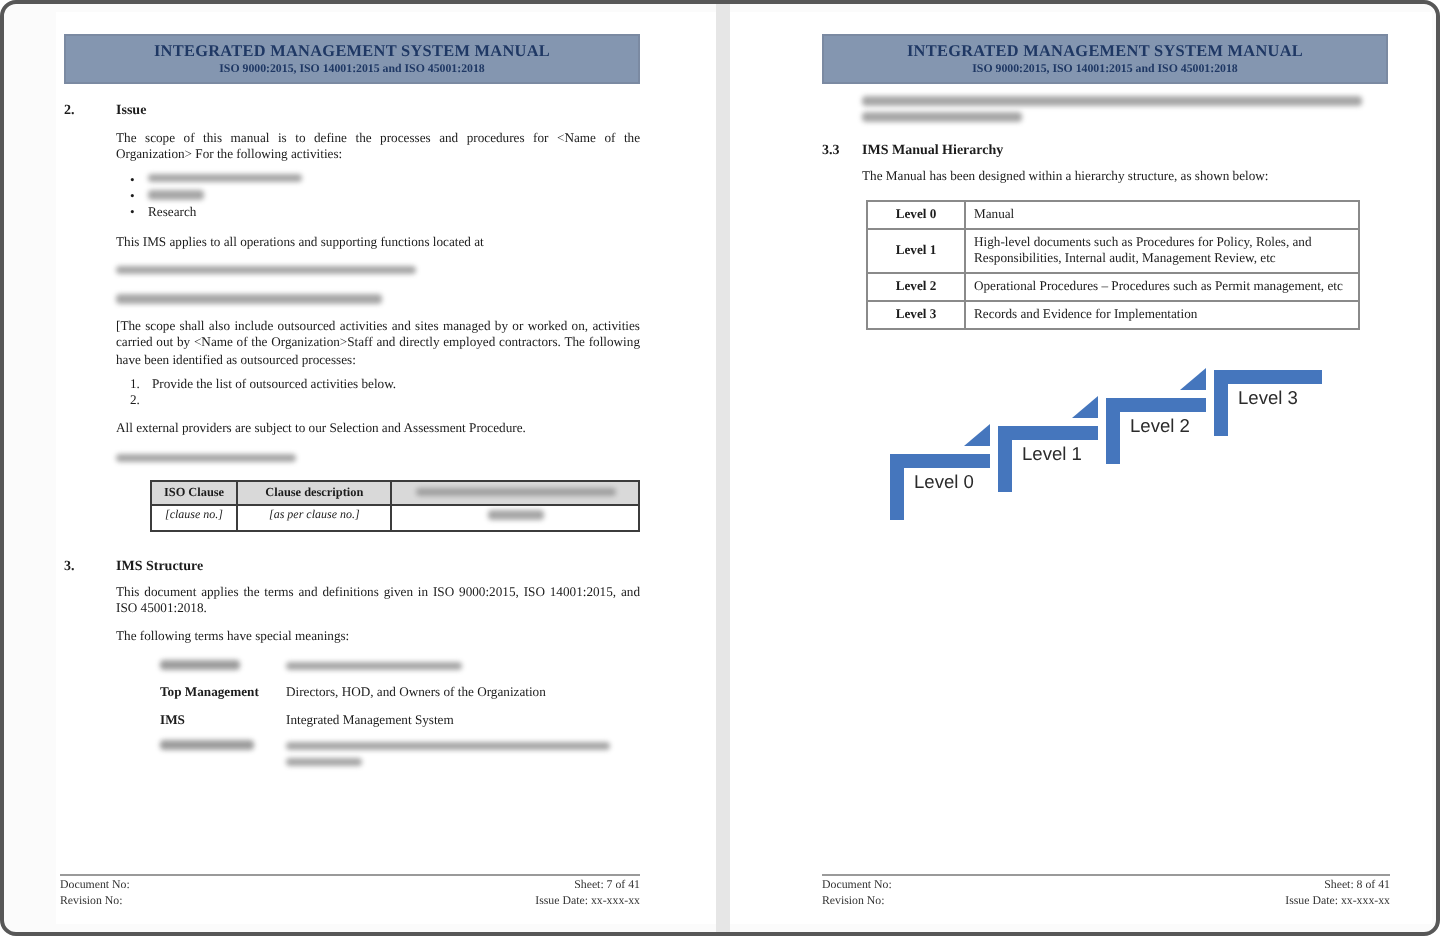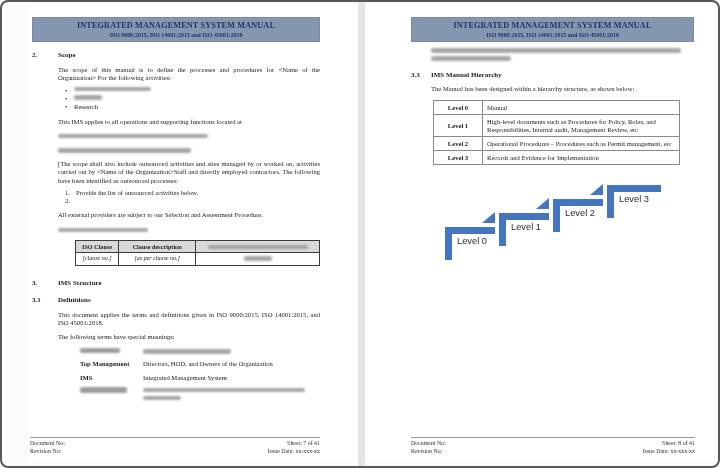--- a/index.html
+++ b/index.html
@@ -75,21 +75,21 @@
 
   <div class="page page1">
     <div class="content1">
       <div class="hdr">
         <div class="hdr-title">INTEGRATED MANAGEMENT SYSTEM MANUAL</div>
         <div class="hdr-sub">ISO 9000:2015, ISO 14001:2015 and ISO 45001:2018</div>
       </div>
 
       <div class="sec-h">
         <span class="num1">2.</span>
-        <span>Scope</span>
+        <span>Issue</span>
       </div>
 
       <div class="body1">
         <p class="just">The scope of this manual is to define the processes and procedures for &lt;Name of the Organization&gt; For the following activities:</p>
 
         <div class="ul">
           <div class="li">
             <span class="mk">•</span>
             <span class="rx" style="width:77px"></span>
           </div>
@@ -140,24 +140,20 @@
           </tr>
         </tbody>
           </table>
       </div>
 
       <div class="sec-h mt12">
         <span class="num1">3.</span>
         <span>IMS Structure</span>
       </div>
 
-      <div class="sec-h">
-        <span class="num1">3.1</span>
-        <span>Definitions</span>
-      </div>
 
       <div class="body1">
         <p class="just">This document applies the terms and definitions given in ISO 9000:2015, ISO 14001:2015, and ISO 45001:2018.</p>
         <p>The following terms have special meanings:</p>
 
         <div class="terms">
           <div class="trow">
             <span class="tterm"><span class="rxh" style="width:40px"></span></span>
             <span><span class="rx" style="width:88px"></span></span>
           </div>

